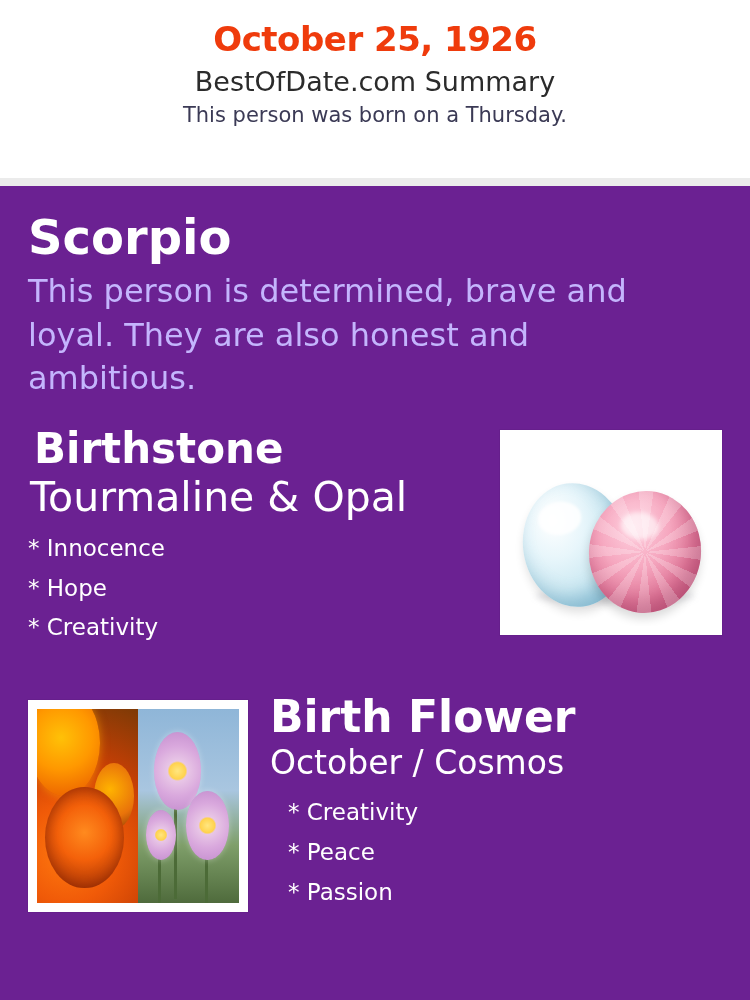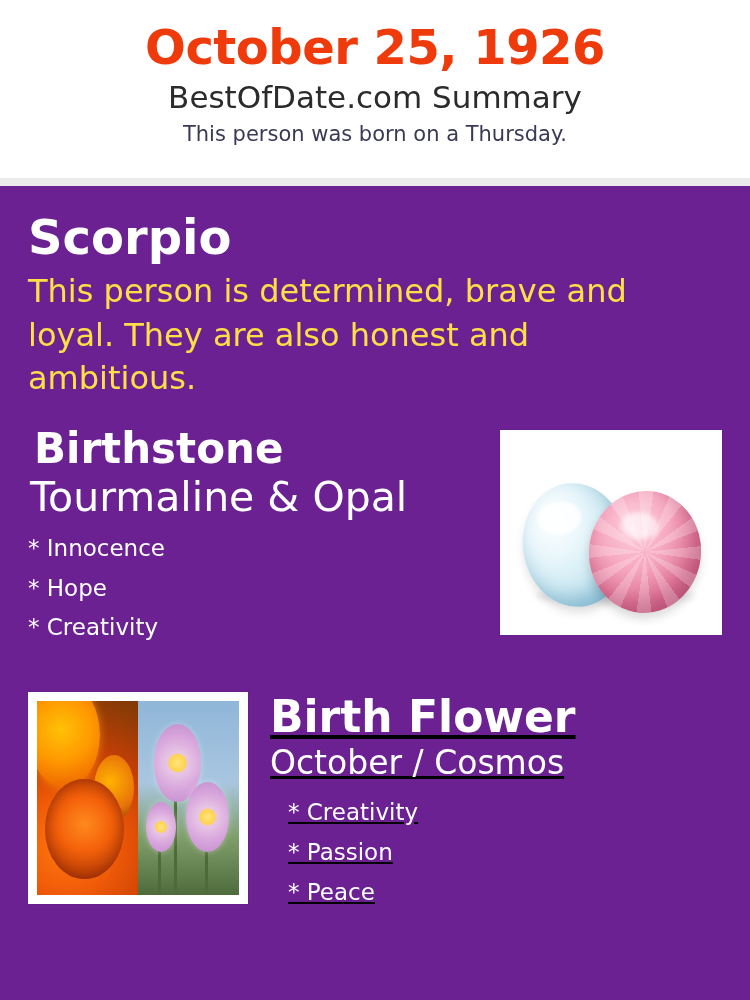--- a/index.html
+++ b/index.html
@@ -23,29 +23,29 @@
   
   .header {
     background: #ffffff;
     padding: 22px 20px 16px 20px;
     text-align: center;
     box-sizing: border-box;
     height: 178px;
   }
   .header-date {
     color: #ef3b0c;
-    font-size: 48px;
+    font-size: 34px;
     font-weight: bold;
     line-height: 1.05;
     margin: 0 0 8px 0;
     letter-spacing: -0.5px;
   }
   .header-subtitle {
     color: #2b2b2b;
-    font-size: 31px;
+    font-size: 27px;
     line-height: 1.15;
     margin: 0 0 6px 0;
   }
   .header-note {
     color: #3b3a55;
     font-size: 21px;
     line-height: 1.15;
     margin: 0;
   }
 
@@ -68,21 +68,21 @@
     padding: 0 28px;
   }
   .sign-name {
     color: #ffffff;
     font-size: 48px;
     font-weight: bold;
     margin: 0 0 8px 0;
     line-height: 1.05;
   }
   .sign-desc {
-    color: #fde047;
+    color: #c4b5fd;
     font-size: 32px;
     line-height: 1.35;
     margin: 0;
     max-width: 660px;
   }
 
   
   .stone-section {
     margin-top: 26px;
     padding: 0 28px;
@@ -207,23 +207,22 @@
     border-radius: 50%;
     background: rgba(120,120,140,0.18);
     filter: blur(3px);
   }
 
   
   .flower-section {
     margin-top: 36px;
     padding: 0 28px;
     display: flex;
-    align-items: center;
+    align-items: flex-end;
     justify-content: flex-start;
-    text-decoration: underline;
   }
   .flower-frame {
     width: 220px;
     height: 212px;
     flex: 0 0 auto;
   }
   .flower-art {
     width: 100%;
     height: 100%;
     display: flex;
@@ -376,20 +375,20 @@
             <div class="cosmos-flower cf2"></div>
             <div class="cosmos-flower cf3"></div>
           </div>
         </div>
       </div>
       <div class="flower-text">
         <h2 class="flower-title">Birth Flower</h2>
         <div class="flower-sub">October / Cosmos</div>
         <ul class="flower-list">
           <li>* Creativity</li>
+          <li>* Peace</li>
           <li>* Passion</li>
-          <li>* Peace</li>
         </ul>
       </div>
     </div>
 
   </div>
 </div>
 
 </body></html>

